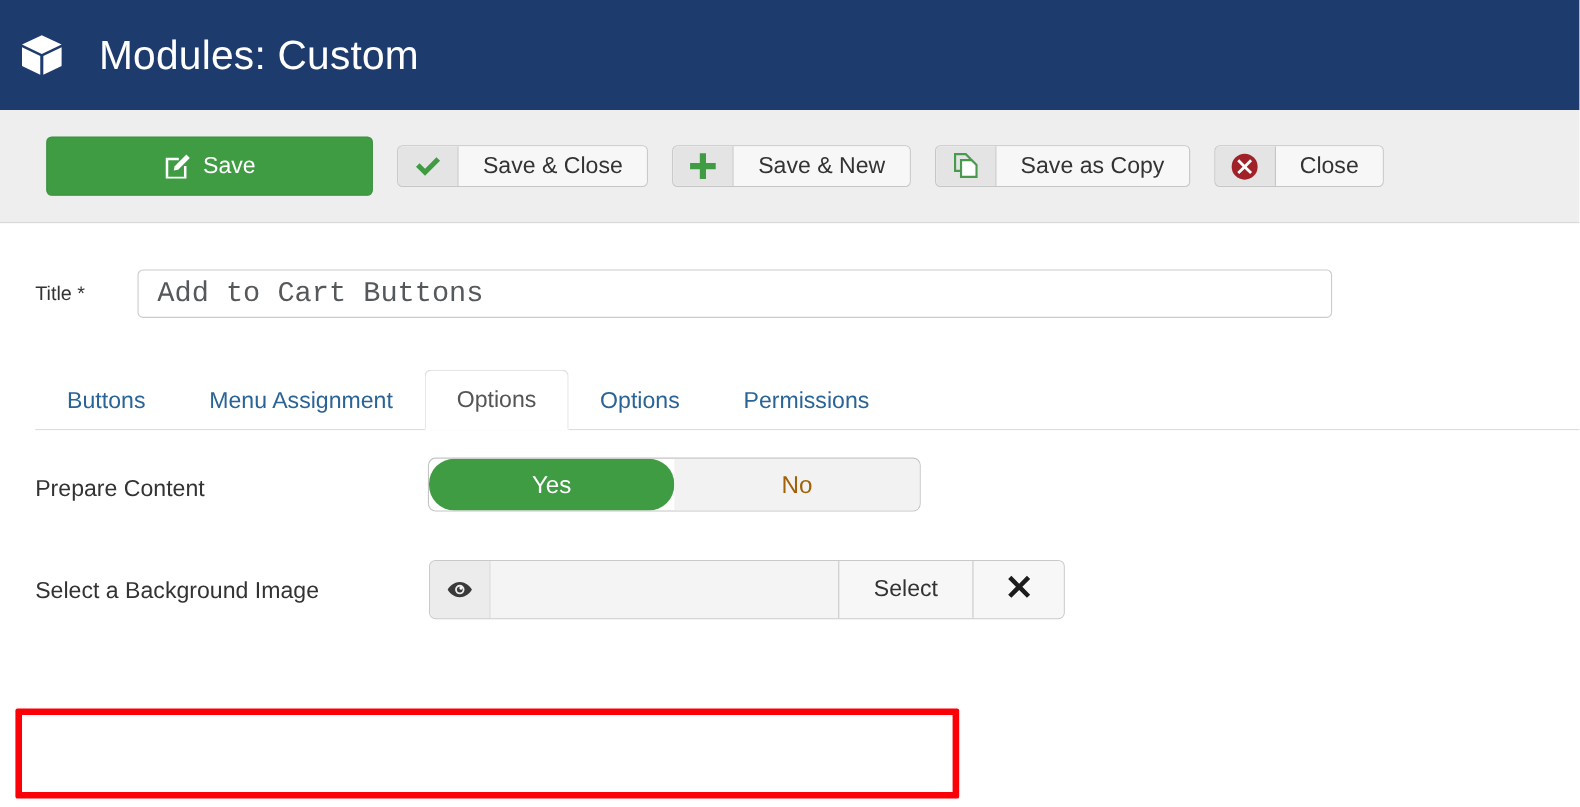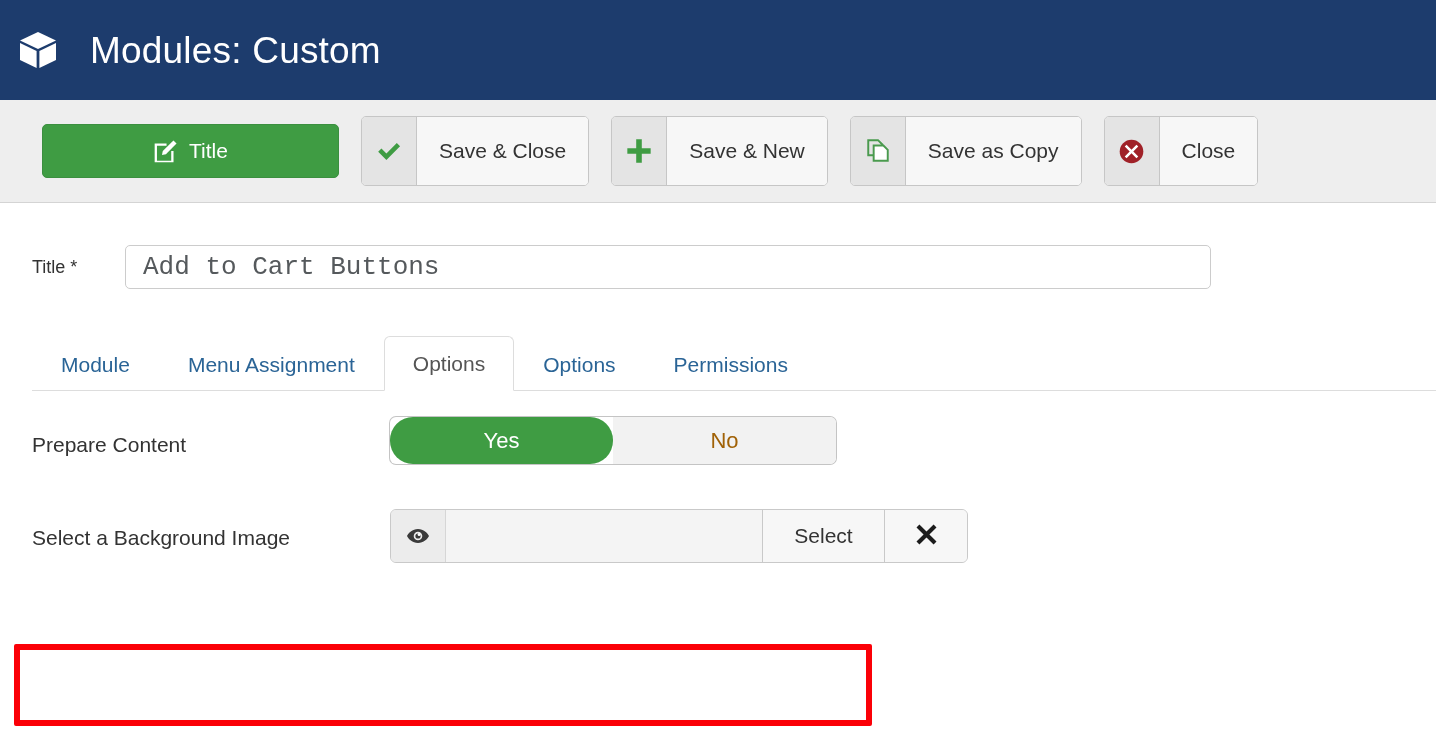--- a/index.html
+++ b/index.html
@@ -65,21 +65,21 @@
     display: flex;
     align-items: center;
     justify-content: center;
     gap: 11px;
     cursor: pointer;
     font-family: "Liberation Sans", sans-serif;
   }
   .btn-primary .glyph { display: flex; align-items: center; }
 
   .btn-split {
-    height: 70px;
+    height: 38px;
     display: flex;
     align-items: stretch;
     border: 1px solid #c6c6c6;
     border-radius: 5px;
     background: #f7f7f7;
     overflow: hidden;
     cursor: pointer;
   }
   .btn-split .icon-cell {
     width: 55px;
@@ -288,21 +288,21 @@
 
 <div class="toolbar">
 
   <div class="btn-primary">
     <span class="glyph">
       <svg width="25" height="25" viewBox="0 0 24 24" aria-hidden="true">
         <path d="M3 6.5h10v-2.2H1.6v18.1h18.1V11.4h-2.2v9.4H3.8V6.5z" fill="#ffffff"></path>
         <path d="M19.6 1.4l3 3-10.2 10.2-3.8.8.8-3.8L19.6 1.4z" fill="#ffffff"></path>
       </svg>
     </span>
-    <span>Title</span>
+    <span>Save</span>
   </div>
 
   <div class="btn-split">
     <div class="icon-cell">
       <svg width="26" height="26" viewBox="0 0 24 24" aria-hidden="true">
         <path d="M2 12.6l3-3 4.6 4.6L19.2 4.6l3 3-12.6 12.6z" fill="#3f9c43"></path>
       </svg>
     </div>
     <div class="label-cell">Save &amp; Close</div>
   </div>
@@ -340,21 +340,21 @@
 
 <div class="content stage">
 
   <div class="title-row">
     <div class="title-label">Title *</div>
     <input class="title-input" type="text" value="Add to Cart Buttons" style="">
   </div>
 
   <div class="tabs-wrap">
     <div class="tabs">
-      <div class="tab">Module</div>
+      <div class="tab">Buttons</div>
       <div class="tab">Menu Assignment</div>
       <div class="tab active">Options</div>
       <div class="tab">Options</div>
       <div class="tab">Permissions</div>
     </div>
   </div>
 
   <div class="fields">
 
     <div class="field-row">

